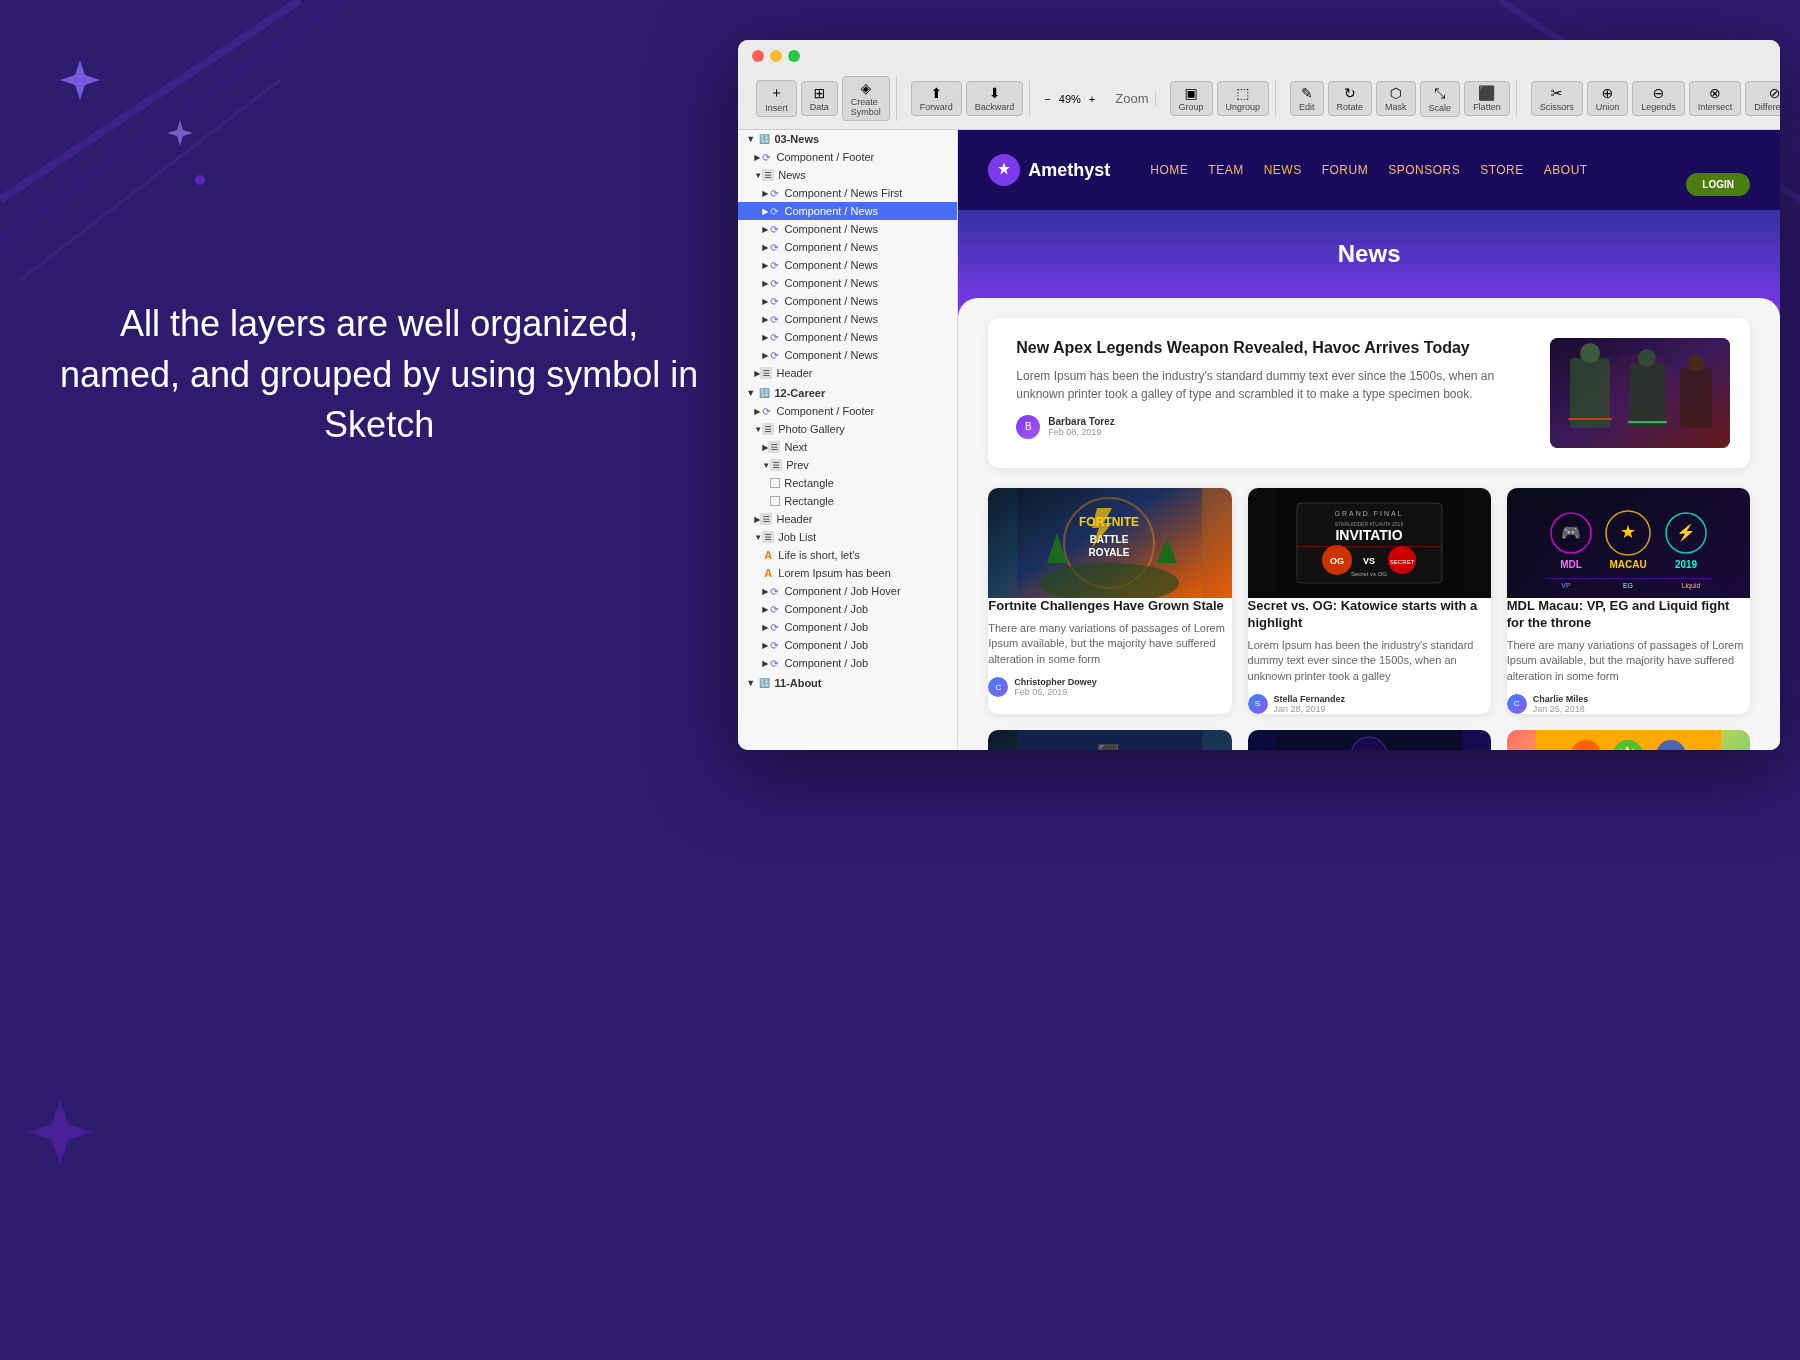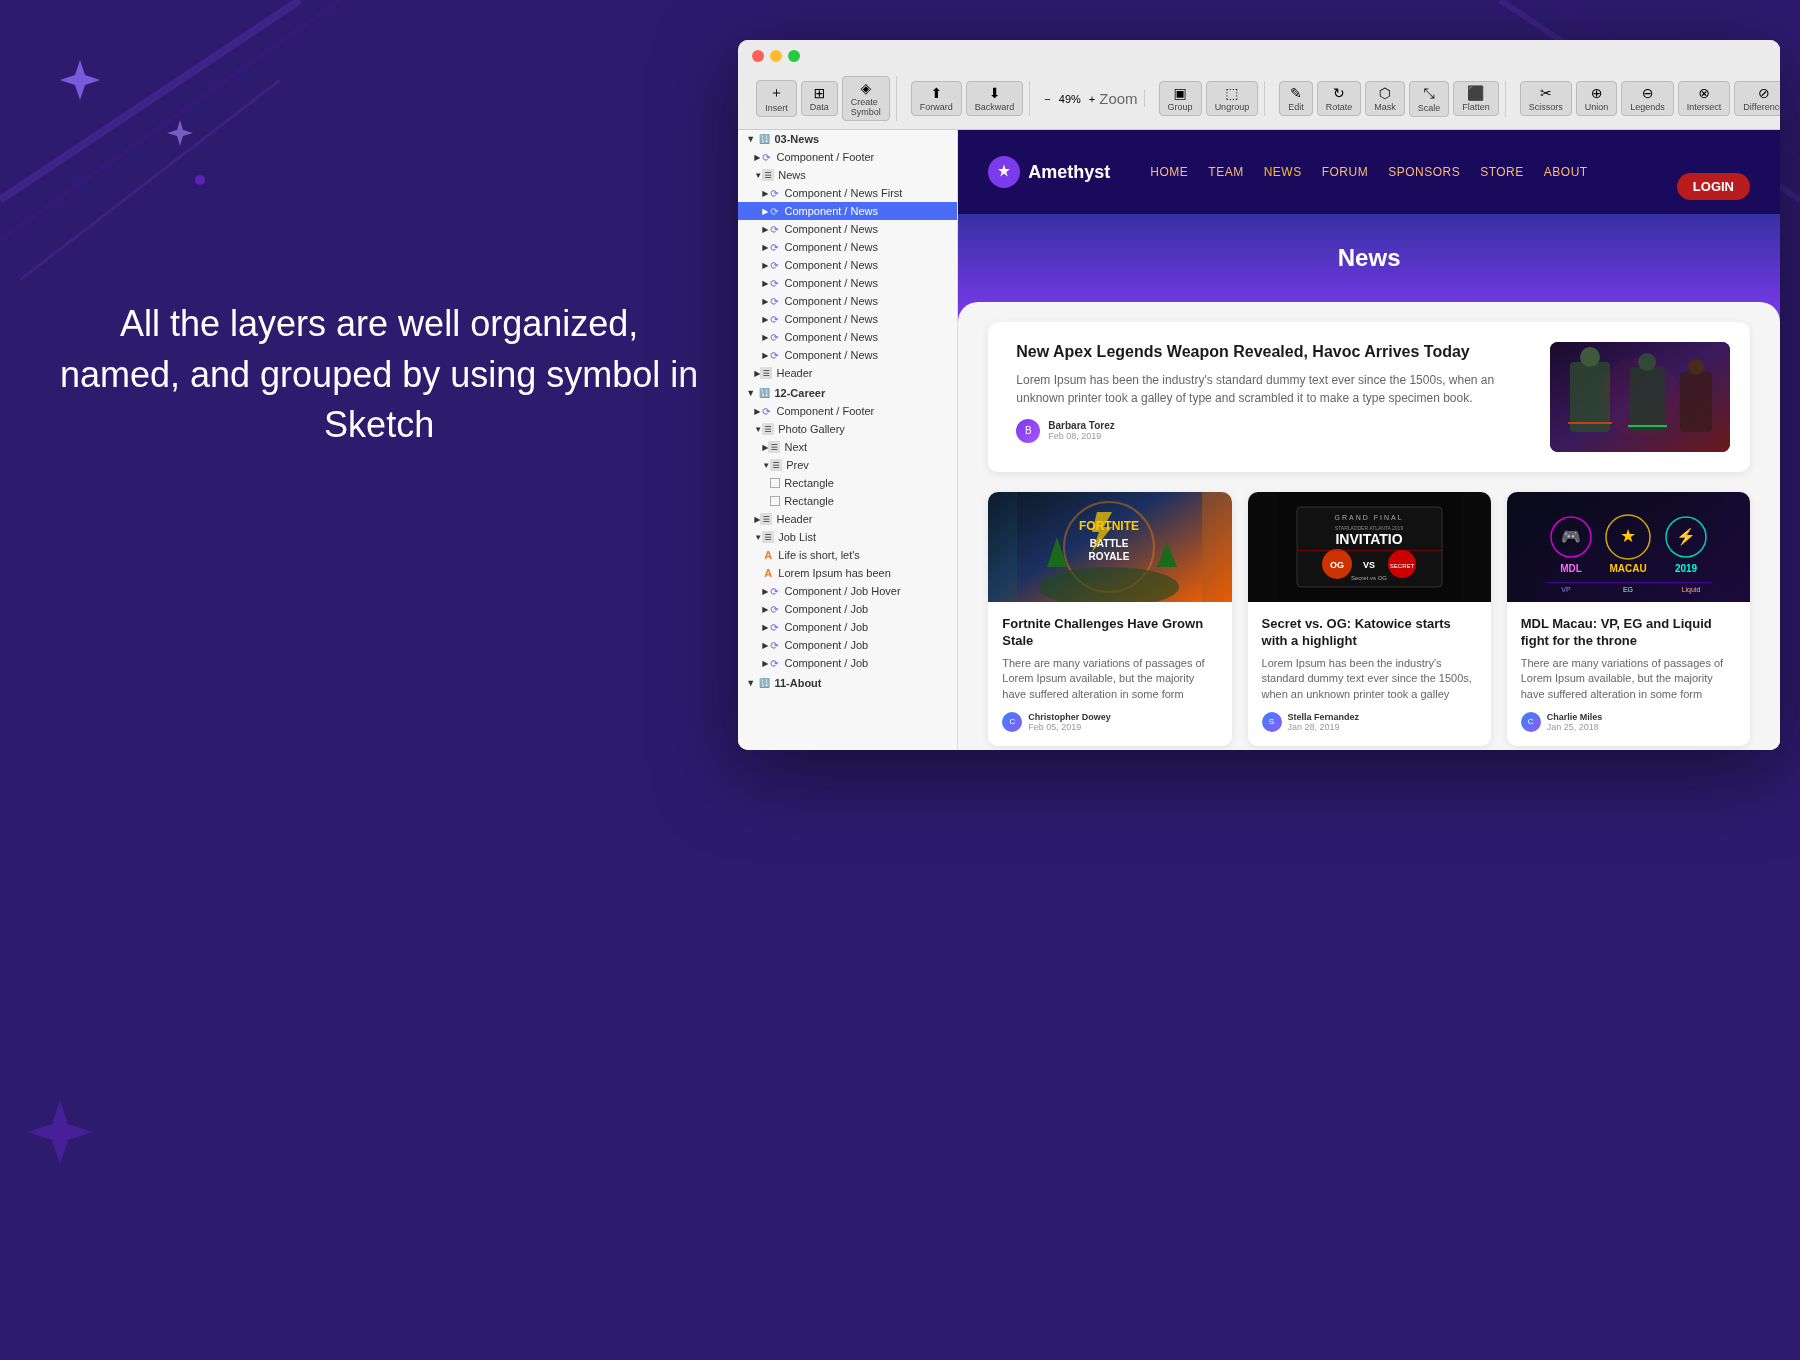--- a/index.html
+++ b/index.html
@@ -218,25 +218,25 @@
     .nav-link {
       color: #fdba74;
       font-size: 12px;
       font-weight: 500;
       text-transform: uppercase;
       letter-spacing: 0.5px;
       cursor: pointer;
     }
     .nav-link.active { color: #fbbf24; }
     .nav-login {
-      background: #b91c1c;
+      background: #4d7c0f;
       color: white;
       padding: 6px 16px;
       border-radius: 20px;
-      font-size: 13px;
+      font-size: 10px;
       font-weight: 600;
       cursor: pointer;
       margin-top: 29px;
     }
 
     
     .site-hero {
       background: linear-gradient(180deg, #3730a3 0%, #7c3aed 100%);
       padding: 30px 0 50px;
       text-align: center;
@@ -323,21 +323,21 @@
     }
     .card-image {
       width: 100%;
       height: 110px;
       object-fit: cover;
       display: flex;
       align-items: center;
       justify-content: center;
       font-size: 28px;
     }
-    .card-body { padding: 14px; }
+    .card-body { padding: 0; }
     .card-title {
       font-size: 13px;
       font-weight: 700;
       color: #1a1a1a;
       margin-bottom: 6px;
       line-height: 1.3;
     }
     .card-desc {
       font-size: 11px;
       color: #666;
@@ -487,21 +487,21 @@
         </div>
         <div class="toolbar-btn">
           <span class="tb-icon">⬇</span>
           <span class="tb-label">Backward</span>
         </div>
       </div>
       <div class="toolbar-group">
         <span style="font-size:11px">−</span>
         <span style="font-size:11px; padding: 0 4px">49%</span>
         <span style="font-size:11px">+</span>
-        <span style="font-size:15px; margin-left:0; color:#666">Zoom</span>
+        <span style="font-size:13px; margin-left:16px; color:#666">Zoom</span>
       </div>
       <div class="toolbar-group">
         <div class="toolbar-btn">
           <span class="tb-icon">▣</span>
           <span class="tb-label">Group</span>
         </div>
         <div class="toolbar-btn">
           <span class="tb-icon">⬚</span>
           <span class="tb-label">Ungroup</span>
         </div>

